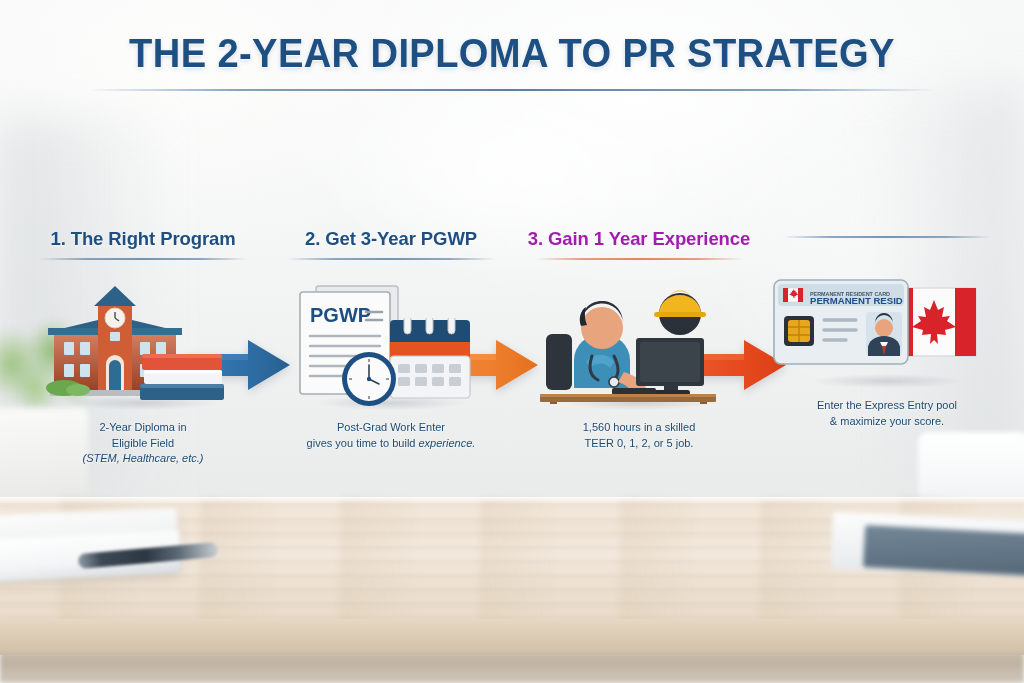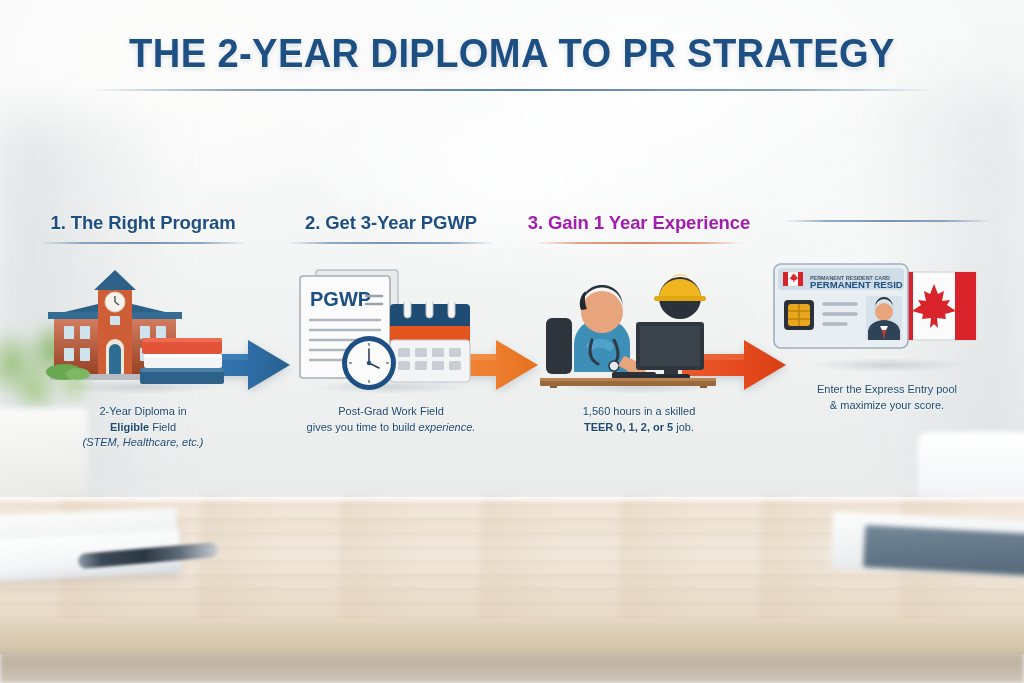--- a/index.html
+++ b/index.html
@@ -149,21 +149,21 @@
     transform:scaleX(.93);
     text-shadow:0 1px 0 rgba(255,255,255,.7), 0 2px 5px rgba(120,140,165,.28);
   }
   .title-rule {
     position:absolute; left:88px; width:848px; top:89px; height:2px;
     background:linear-gradient(90deg, rgba(35,86,140,0) 0%, rgba(35,86,140,.55) 18%, rgba(35,86,140,.75) 50%, rgba(35,86,140,.55) 82%, rgba(35,86,140,0) 100%);
     filter:blur(.3px);
   }
 
   
-  .steps { position:absolute; left:0; top:212px; width:944px; height:280px; }
+  .steps { position:absolute; left:0; top:228px; width:944px; height:280px; }
   .step { position:absolute; top:0; width:250px; text-align:center; }
   .step.s1 { left:18px; }
   .step.s2 { left:266px; }
   .step.s3 { left:514px; }
   .step.s4 { left:762px; }
 
   .step-head {
     font-size:18.5px; font-weight:bold; color:#1d4f82;
     letter-spacing:-.1px; white-space:nowrap;
     text-shadow:0 1px 2px rgba(255,255,255,.8);
@@ -176,21 +176,21 @@
   .step.s3 .step-underline {
     background:linear-gradient(90deg, rgba(212,86,42,0) 0%, rgba(212,86,42,.55) 22%, rgba(212,86,42,.7) 50%, rgba(212,86,42,.55) 78%, rgba(212,86,42,0) 100%);
   }
 
   .art { position:relative; height:130px; margin-top:14px; }
 
   .caption {
     margin-top:16px; font-size:11px; line-height:1.45; color:#1d4a72;
     text-shadow:0 1px 2px rgba(255,255,255,.85);
   }
-  .caption b { font-weight:bold; }
+  .caption b { font-weight:normal; }
   .caption i { font-style:italic; }
 
   
   .arrow { position:absolute; height:70px; }
   .a1 { left:186px; top:330px; width:122px; }
   .a2 { left:434px; top:330px; width:122px; }
   .a3 { left:682px; top:330px; width:122px; }
   .arrow svg { display:block; width:100%; height:100%; filter:drop-shadow(0 3px 4px rgba(110,120,130,.28)); }
 
   
@@ -402,21 +402,21 @@
           <circle cx="29" cy="29" r="2.2" fill="#1d4f82"></circle>
           <g stroke="#5b6771" stroke-width="1.3">
             <line x1="29" y1="9" x2="29" y2="12"></line>
               <line x1="29" y1="46" x2="29" y2="49"></line>
             <line x1="9" y1="29" x2="12" y2="29"></line>
               <line x1="46" y1="29" x2="49" y2="29"></line>
           </g>
         </svg>
       </div>
       <div class="caption">
-        <div>Post-Grad Work Field</div>
+        <div>Post-Grad Work Enter</div>
         <div><span>gives you time to build </span><i>experience.</i></div>
       </div>
     </div>
 
     <div class="step s3">
       <div class="step-head">3. Gain 1 Year Experience</div>
       <div class="step-underline"></div>
       <div class="art">
         <div class="shadow-ellipse"></div>
         <svg class="worker" viewBox="0 0 200 128">

